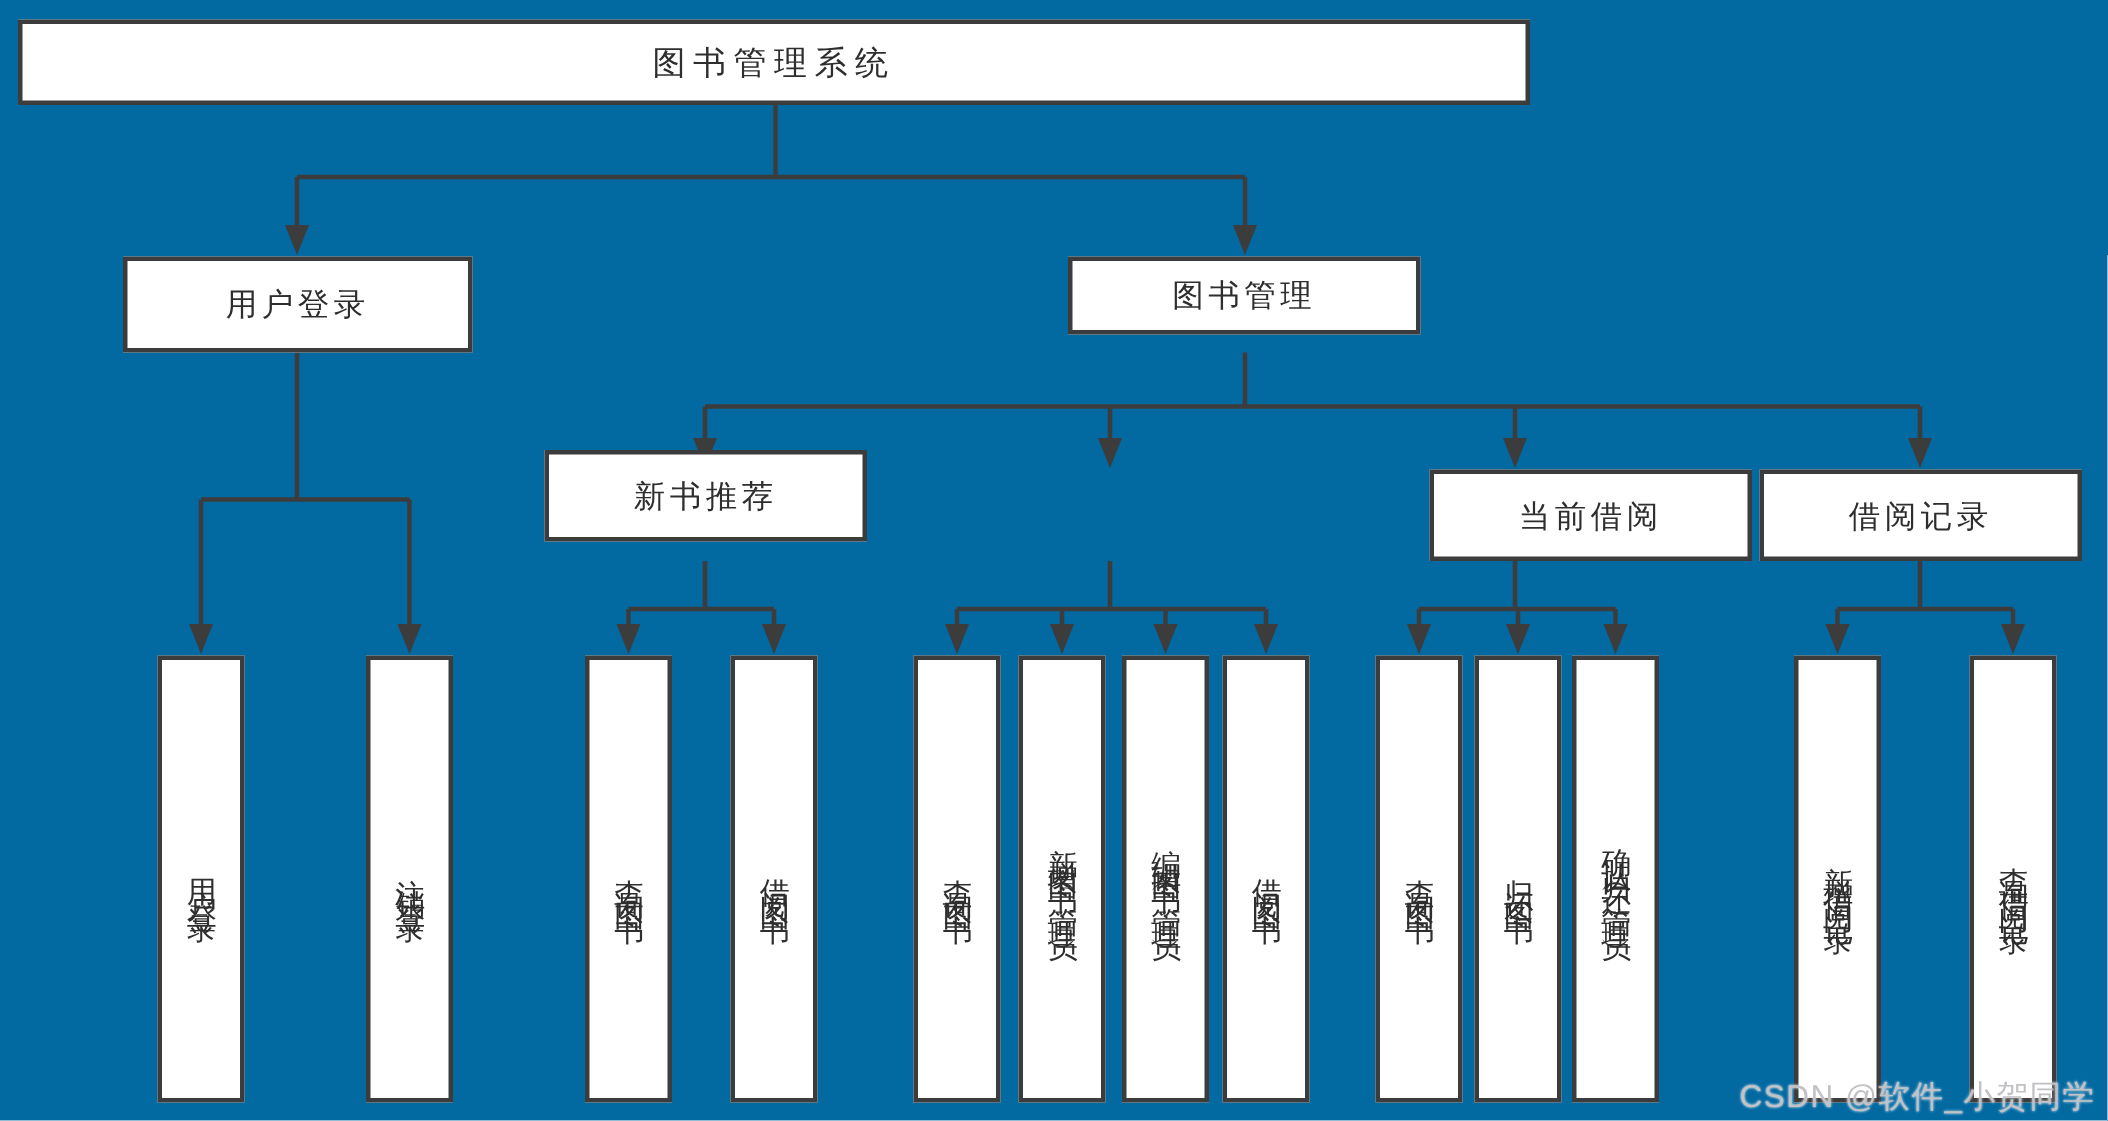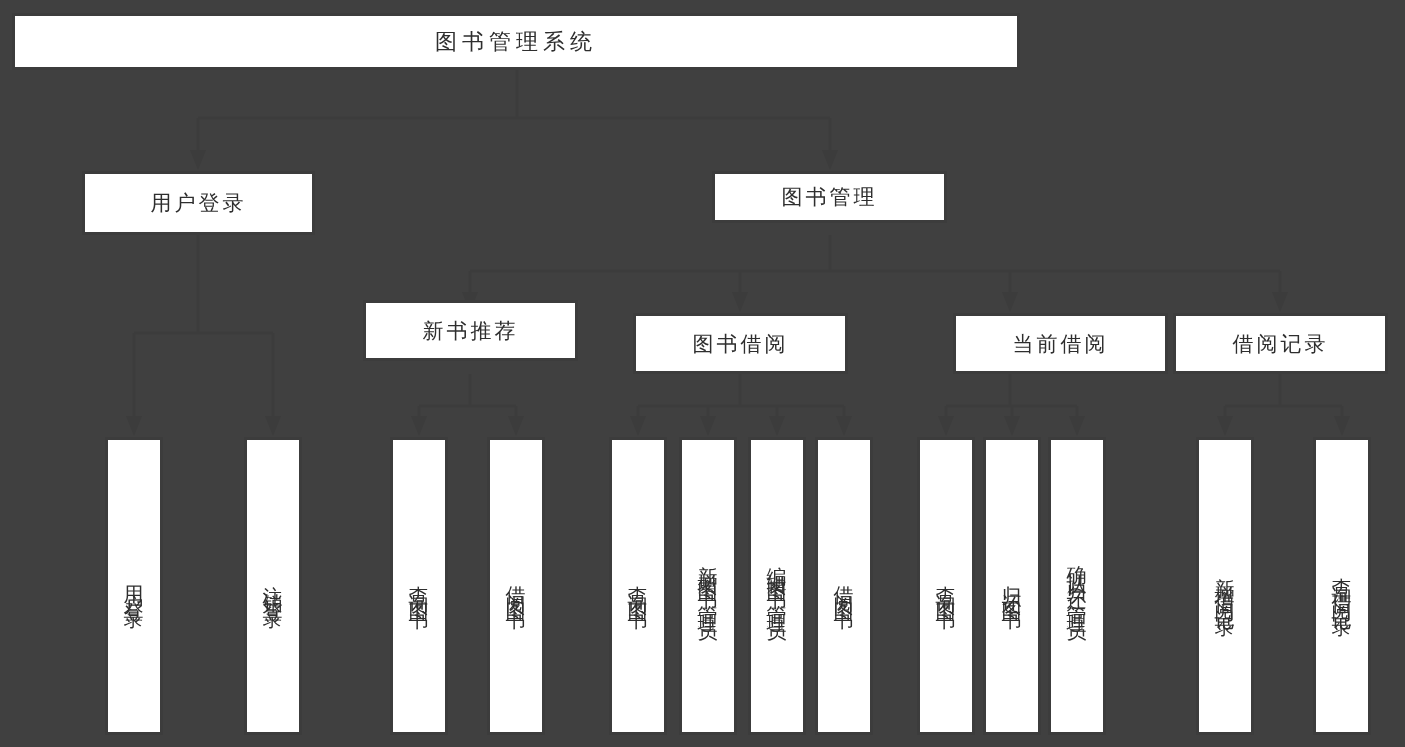--- a/index.html
+++ b/index.html
@@ -1,20 +1,20 @@
 <!DOCTYPE html>
 <html><head>
 <meta charset="utf-8">
 <style>
   html, body { margin: 0; padding: 0; background: #ffffff; }
   #stage {
     position: relative;
     width: 1405px;
     height: 747px;
-    background: #404040;
+    background: #0369a1;
     font-family: "Liberation Sans", "DejaVu Sans", sans-serif;
     overflow: hidden;
   }
   #connectors {
     position: absolute;
     left: 0; top: 0;
     width: 1405px; height: 747px;
   }
   .node {
     position: absolute;
@@ -98,21 +98,20 @@
       <polygon points="1334,416 1350,416 1342,436"></polygon>
     </g>
   </svg>
 
   <div class="node root" style="left:12px; top:13px; width:1008px; height:57px;">图书管理系统</div>
 
   <div class="node mid" style="left:82px; top:171px; width:233px; height:64px;">用户登录</div>
   <div class="node mid" style="left:712px; top:171px; width:235px; height:52px;">图书管理</div>
 
   <div class="node mid" style="left:363px; top:300px; width:215px; height:61px;">新书推荐</div>
-  <div class="node mid" style="left:633px; top:313px; width:215px; height:61px;">图书借阅</div>
   <div class="node mid" style="left:953px; top:313px; width:215px; height:61px;">当前借阅</div>
   <div class="node mid" style="left:1173px; top:313px; width:215px; height:61px;">借阅记录</div>
 
   <div class="node leaf" style="left:105px; top:437px; width:58px; height:298px;">用户登录</div>
   <div class="node leaf" style="left:244px; top:437px; width:58px; height:298px;">注销登录</div>
 
   <div class="node leaf" style="left:390px; top:437px; width:58px; height:298px;">查询图书</div>
   <div class="node leaf" style="left:487px; top:437px; width:58px; height:298px;">借阅图书</div>
 
   <div class="node leaf" style="left:609px; top:437px; width:58px; height:298px;">查询图书</div>
@@ -120,13 +119,14 @@
   <div class="node leaf" style="left:748px; top:437px; width:58px; height:298px;">编辑图书（管理员）</div>
   <div class="node leaf" style="left:815px; top:437px; width:58px; height:298px;">借阅图书</div>
 
   <div class="node leaf" style="left:917px; top:437px; width:58px; height:298px;">查询图书</div>
   <div class="node leaf" style="left:983px; top:437px; width:58px; height:298px;">归还图书</div>
   <div class="node leaf" style="left:1048px; top:437px; width:58px; height:298px;">确认归还（管理员）</div>
 
   <div class="node leaf" style="left:1196px; top:437px; width:58px; height:298px;">新增借阅记录</div>
   <div class="node leaf" style="left:1313px; top:437px; width:58px; height:298px;">查询借阅记录</div>
 
+  <div class="watermark">CSDN @软件_小贺同学</div>
 </div>
 
 </body></html>

